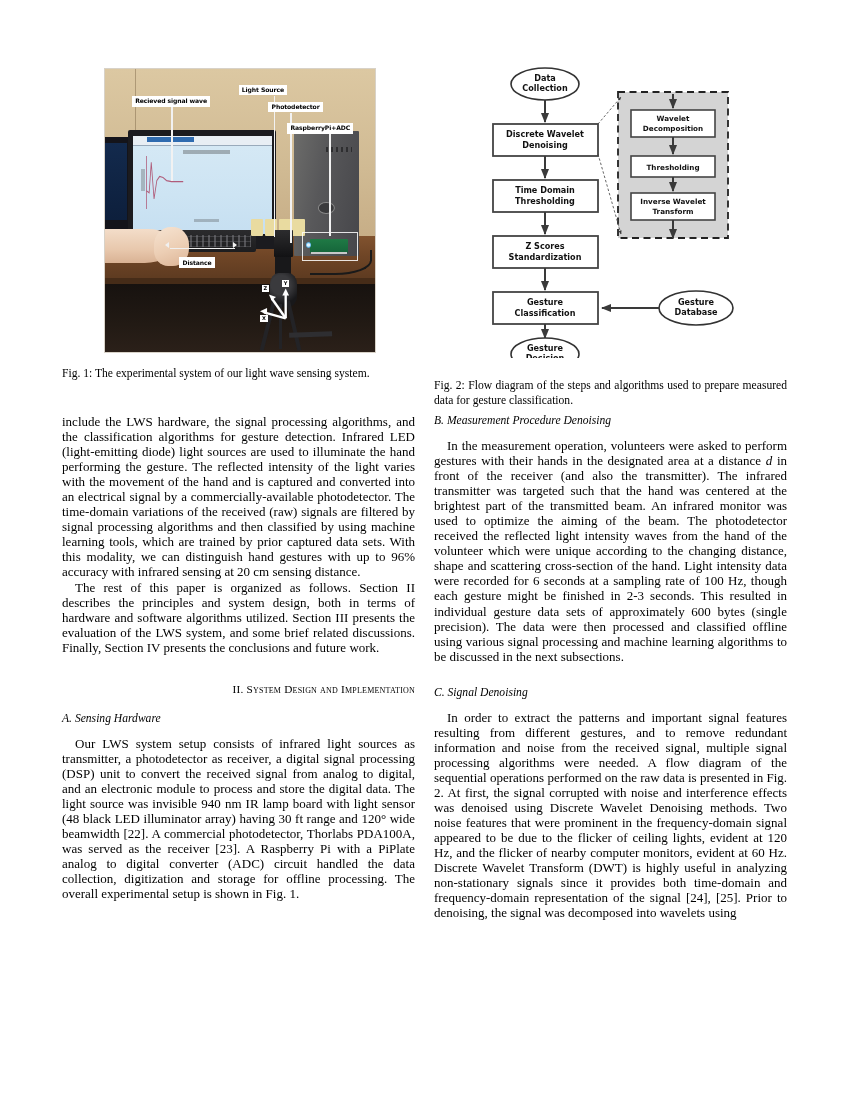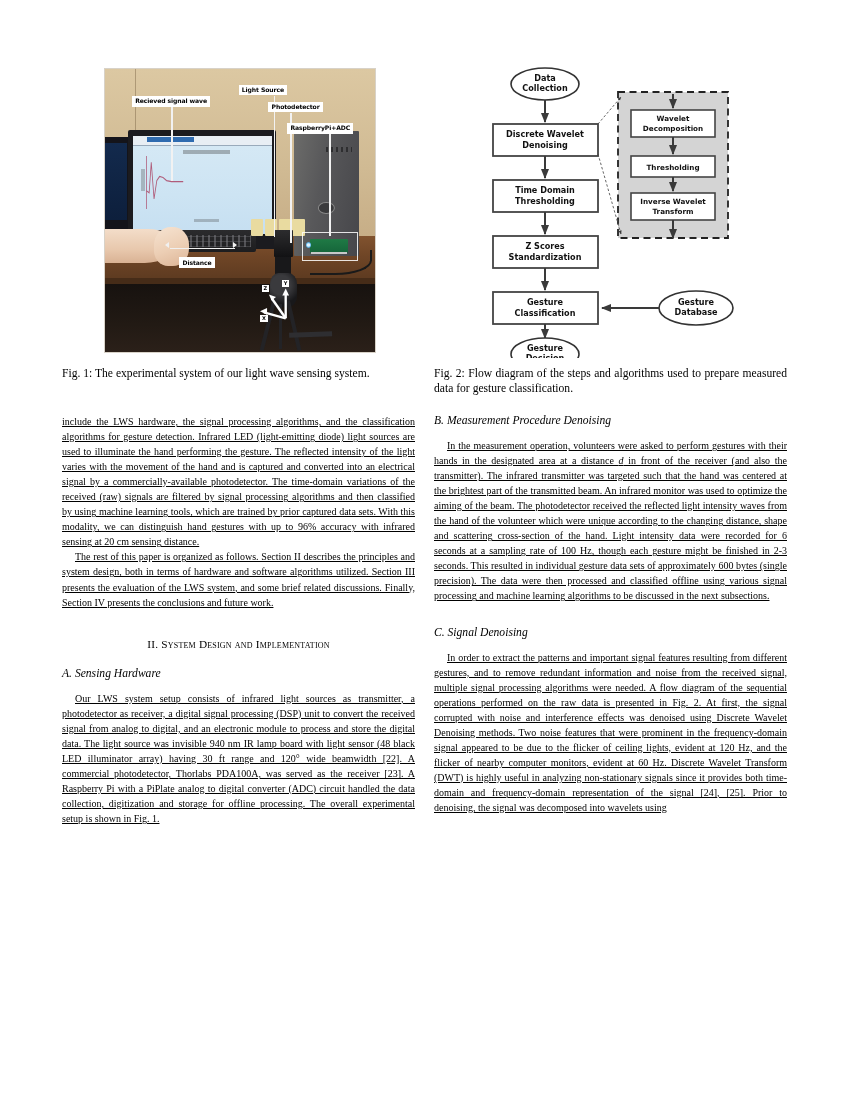--- a/index.html
+++ b/index.html
@@ -20,42 +20,41 @@
     position: absolute;
     left: 0; top: 0;
     width: 778px;
     height: 1100px;
     border-radius: 14px;
   }
 
   
   p.body {
     margin: 0 0 0 0;
-    font-size: 10px;
+    font-size: 13px;
     line-height: 15.05px;
     text-align: justify;
     text-indent: 13px;
     -webkit-hyphens: none;
     hyphens: none;
-    text-decoration: underline;
   }
   p.body.noindent { text-indent: 0; }
 
   .caption {
     font-size: 11.6px;
     line-height: 15.05px;
     text-align: justify;
     margin: 0;
     text-indent: 0;
   }
   .caption.last-line-left { text-align-last: left; }
 
   h2.section {
     font-size: 11.3px;
-    text-align: center;
+    text-align: right;
     font-weight: normal;
     font-variant: small-caps;
     margin: 0;
     letter-spacing: 0.2px;
   }
   h3.subsection {
     font-size: 11.6px;
     font-style: italic;
     font-weight: normal;
     margin: 0;
@@ -317,21 +316,21 @@
     font-family: "DejaVu Sans", "Liberation Sans", sans-serif;
     font-weight: bold;
     fill: #111111;
     text-anchor: middle;
   }
   .nt-9  { font-size: 8.1px; }
   .nt-8  { font-size: 7.2px; }
 
   
   .cap1 { position: absolute; left: 62px; top: 366px; width: 353px; }
-  .cap2 { position: absolute; left: 434px; top: 366px; width: 353px; }
+  .cap2 { position: absolute; left: 434px; top: 378px; width: 353px; }
 
   .body-left  { position: absolute; left: 62px;  top: 414px; width: 353px; }
   .body-right { position: absolute; left: 434px; top: 414px; width: 353px; }
 </style>
 </head>
 <body>
 
 <div class="page">
 
   <div class="fig1-wrap">

